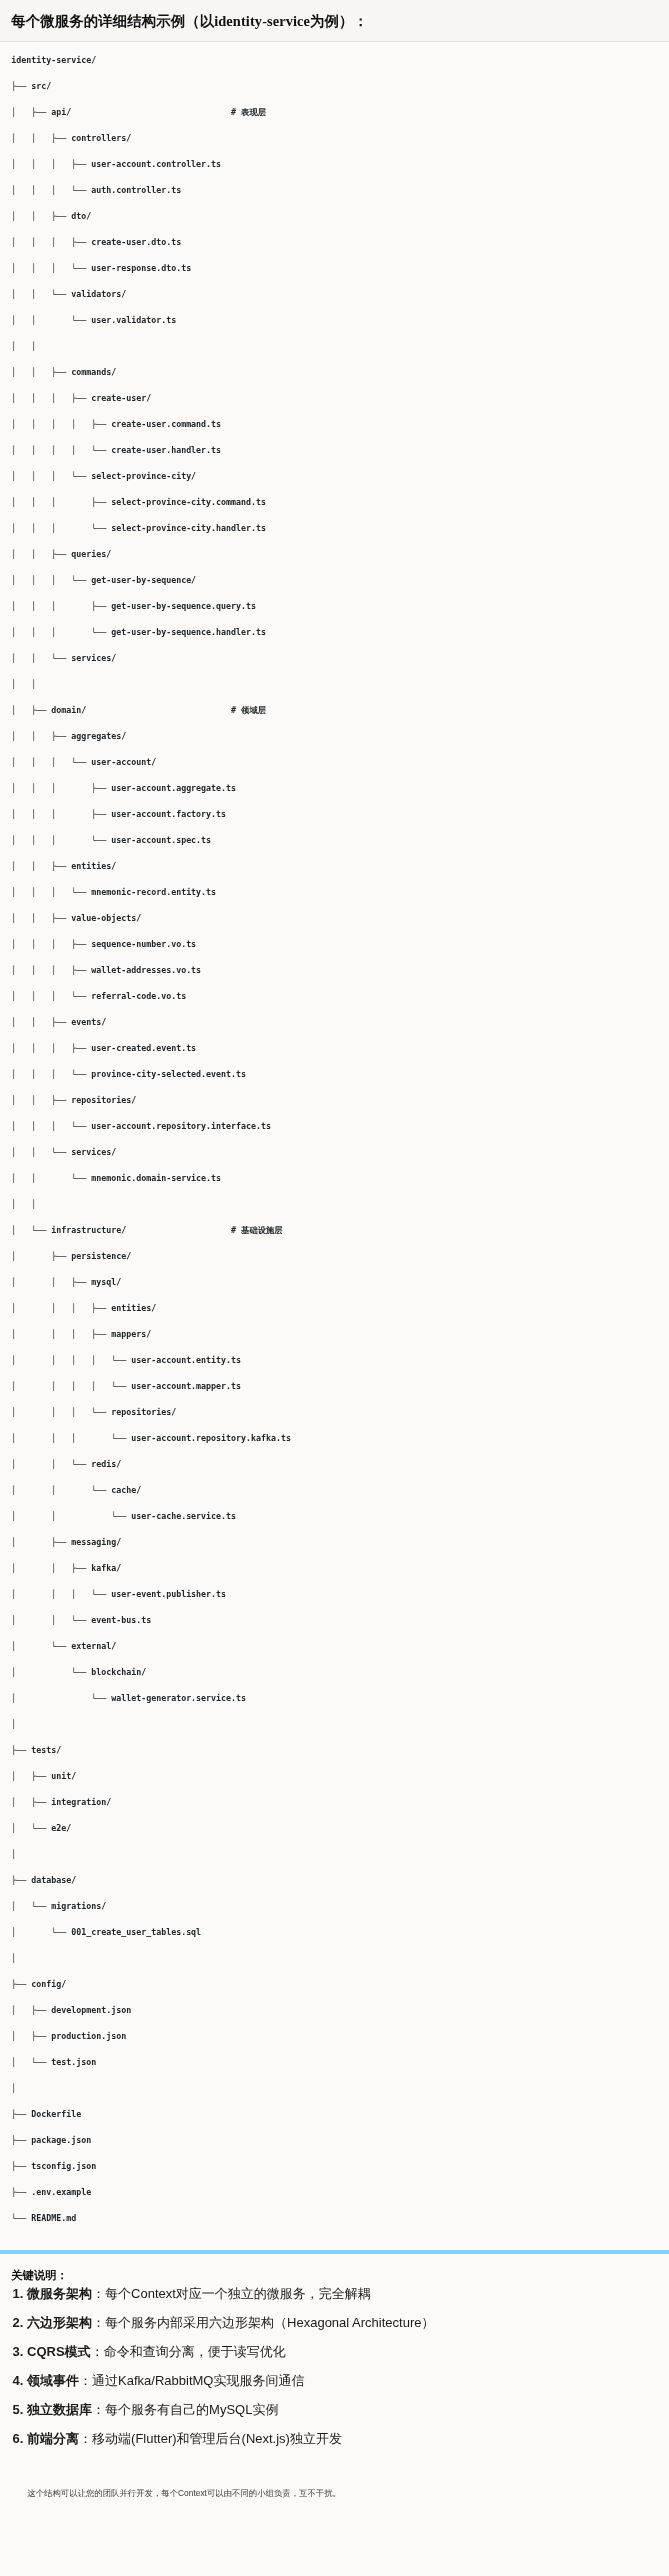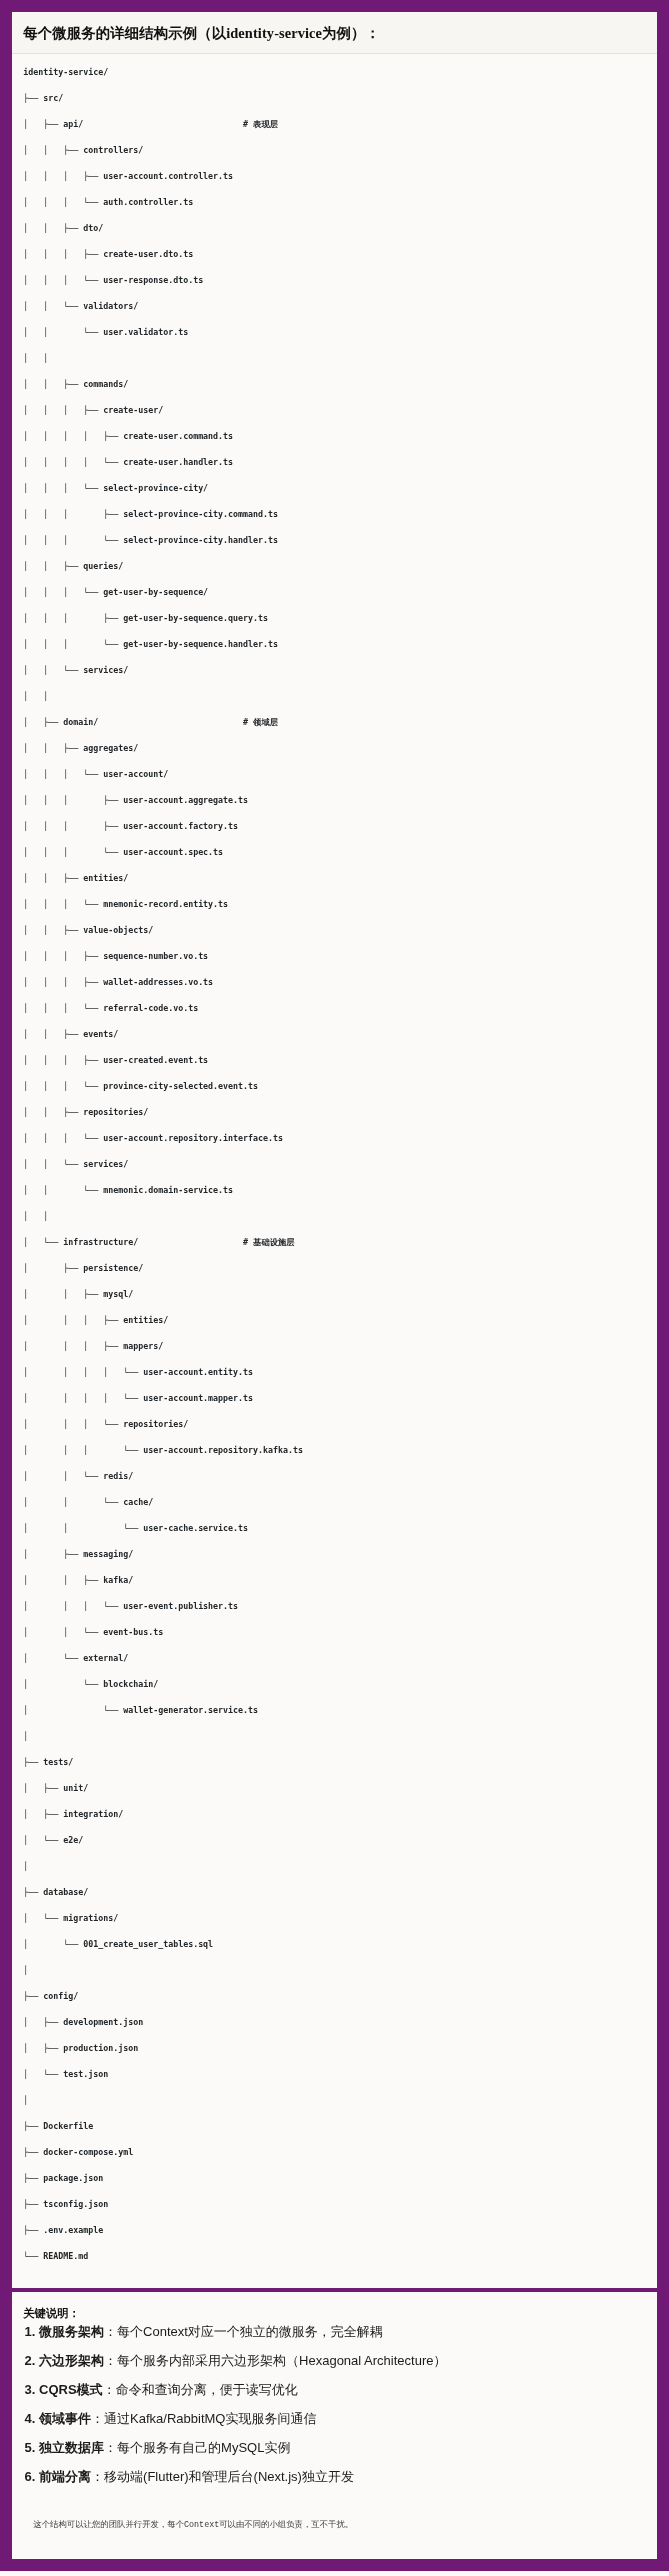--- a/index.html
+++ b/index.html
@@ -10,22 +10,22 @@
     background: #fbfaf8;
   }
   body {
     width: 669px;
     font-family: "Liberation Sans", "DejaVu Sans", sans-serif;
     color: #1b1b1b;
     -webkit-font-smoothing: antialiased;
   }
   .page {
     width: 669px;
-    background: #701a75;
-    padding: 12px;
+    background: #7dd3fc;
+    padding: 0;
     margin: 0;
   }
 
   
   .title-block {
     padding: 11.3px 11.3px 8.8px 11.3px;
     background: #f7f6f3;
     border-bottom: 0.6px solid #e3e1dc;
   }
   .doc-title {
@@ -106,25 +106,25 @@
     font-weight: bold;
   }
   .note-sep { }
   .note-desc { }
 
   .closing-block {
     padding: 7.5px 11.3px 16.3px 11.3px;
     background: #fbfaf8;
   }
   .closing-text {
-    margin: 10px;
+    margin: 16px;
     font-size: 8.4px;
     line-height: 1.6;
     color: #3a3a3a;
-    font-family: Liberation Mono, monospace;
+    font-family: Liberation Sans, sans-serif;
   }
 </style>
 </head>
 <body>
 
 <div class="page">
 
   <div class="title-block">
     <h1 class="doc-title">每个微服务的详细结构示例（以identity-service为例）：</h1>
   </div>
@@ -203,21 +203,20 @@
 <span class="tree-row"><span class="tree-path">├── database/</span></span>
 <span class="tree-row"><span class="tree-path">│   └── migrations/</span></span>
 <span class="tree-row"><span class="tree-path">│       └── 001_create_user_tables.sql</span></span>
 <span class="tree-row"><span class="tree-path">│</span></span>
 <span class="tree-row"><span class="tree-path">├── config/</span></span>
 <span class="tree-row"><span class="tree-path">│   ├── development.json</span></span>
 <span class="tree-row"><span class="tree-path">│   ├── production.json</span></span>
 <span class="tree-row"><span class="tree-path">│   └── test.json</span></span>
 <span class="tree-row"><span class="tree-path">│</span></span>
 <span class="tree-row"><span class="tree-path">├── Dockerfile</span></span>
-<span class="tree-row"><span class="tree-path">├── docker-compose.yml</span></span>
 <span class="tree-row"><span class="tree-path">├── package.json</span></span>
 <span class="tree-row"><span class="tree-path">├── tsconfig.json</span></span>
 <span class="tree-row"><span class="tree-path">├── .env.example</span></span>
 <span class="tree-row"><span class="tree-path">└── README.md</span></span>
 </pre>
   </div>
 
   <hr class="section-divider">
 
   <div class="notes-block">

